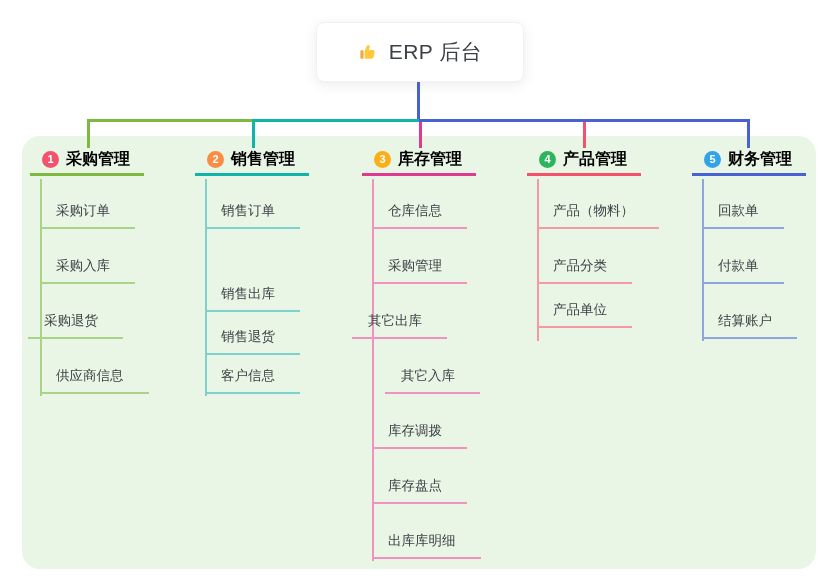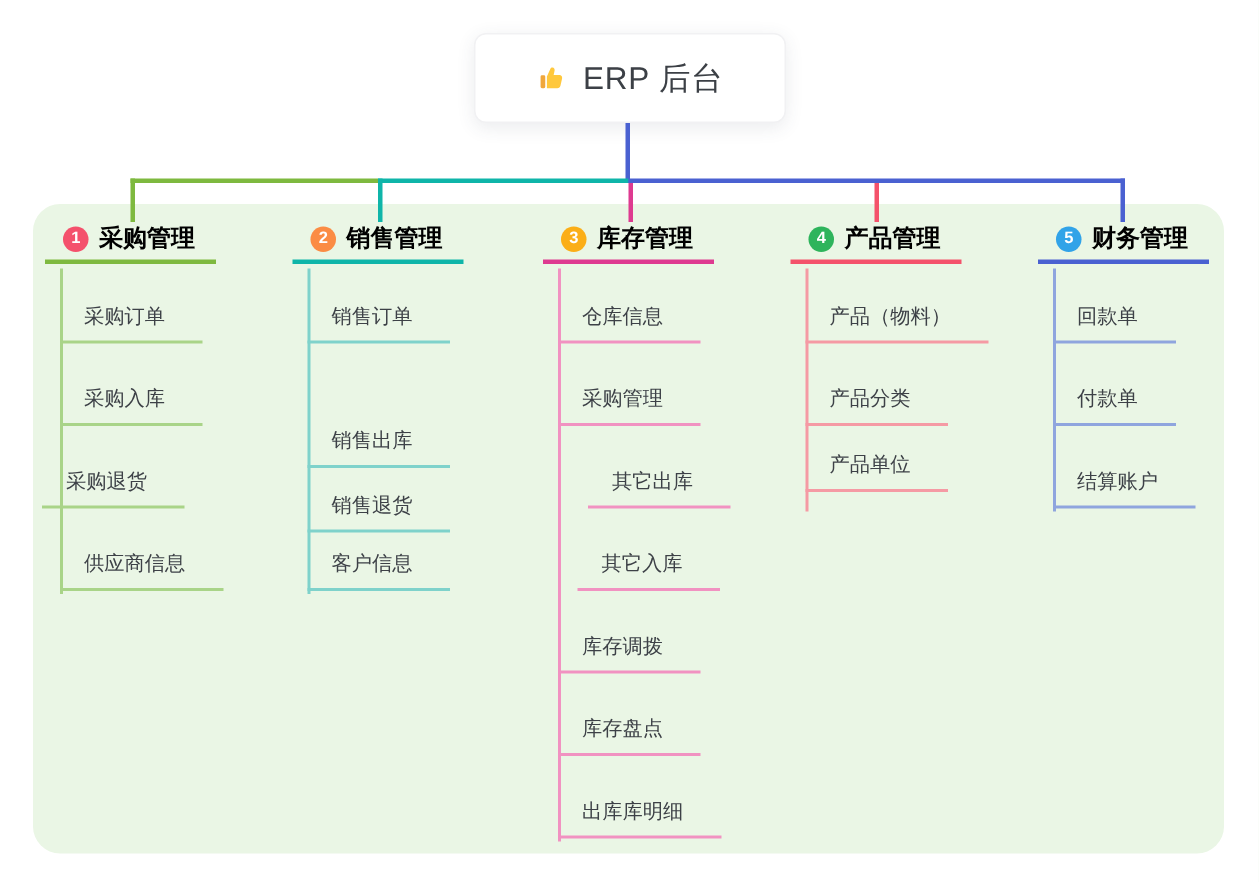--- a/index.html
+++ b/index.html
@@ -89,21 +89,21 @@
       <div class="child-node" style="left: 205px; top: 256px; border-bottom: 2px solid rgb(127, 210, 203); margin-top: 28px;">销售出库</div>
       <div class="child-node" style="left: 205px; top: 311px; border-bottom: 2px solid rgb(127, 210, 203); margin-top: 16px;">销售退货</div>
       <div class="child-node" style="left: 205px; top: 366px; border-bottom: 2px solid rgb(127, 210, 203);">客户信息</div>
       <div class="branch-header" style="left: 362px; border-bottom-color: rgb(222, 58, 144);">
         <span class="badge" style="background: rgb(251, 174, 23);">3</span>
         <span class="branch-label">库存管理</span>
       </div>
       <div class="line" style="left: 372px; top: 179px; width: 2px; height: 382px; background: rgb(241, 146, 193);"></div>
       <div class="child-node" style="left: 372px; top: 201px; border-bottom: 2px solid rgb(241, 146, 193);">仓库信息</div>
       <div class="child-node" style="left: 372px; top: 256px; border-bottom: 2px solid rgb(241, 146, 193);">采购管理</div>
-      <div class="child-node" style="left: 392px; top: 311px; border-bottom: 2px solid rgb(241, 146, 193);">其它出库</div>
+      <div class="child-node" style="left: 352px; top: 311px; border-bottom: 2px solid rgb(241, 146, 193);">其它出库</div>
       <div class="child-node" style="left: 385px; top: 366px; border-bottom: 2px solid rgb(241, 146, 193);">其它入库</div>
       <div class="child-node" style="left: 372px; top: 421px; border-bottom: 2px solid rgb(241, 146, 193);">库存调拨</div>
       <div class="child-node" style="left: 372px; top: 476px; border-bottom: 2px solid rgb(241, 146, 193);">库存盘点</div>
       <div class="child-node" style="left: 372px; top: 531px; border-bottom: 2px solid rgb(241, 146, 193);">出库库明细</div>
       <div class="branch-header" style="left: 527px; border-bottom-color: rgb(244, 82, 107);">
         <span class="badge" style="background: rgb(46, 180, 92);">4</span>
         <span class="branch-label">产品管理</span>
       </div>
       <div class="line" style="left: 537px; top: 179px; width: 2px; height: 162px; background: rgb(245, 154, 164);"></div>
       <div class="child-node" style="left: 537px; top: 201px; border-bottom: 2px solid rgb(245, 154, 164);">产品（物料）</div>

